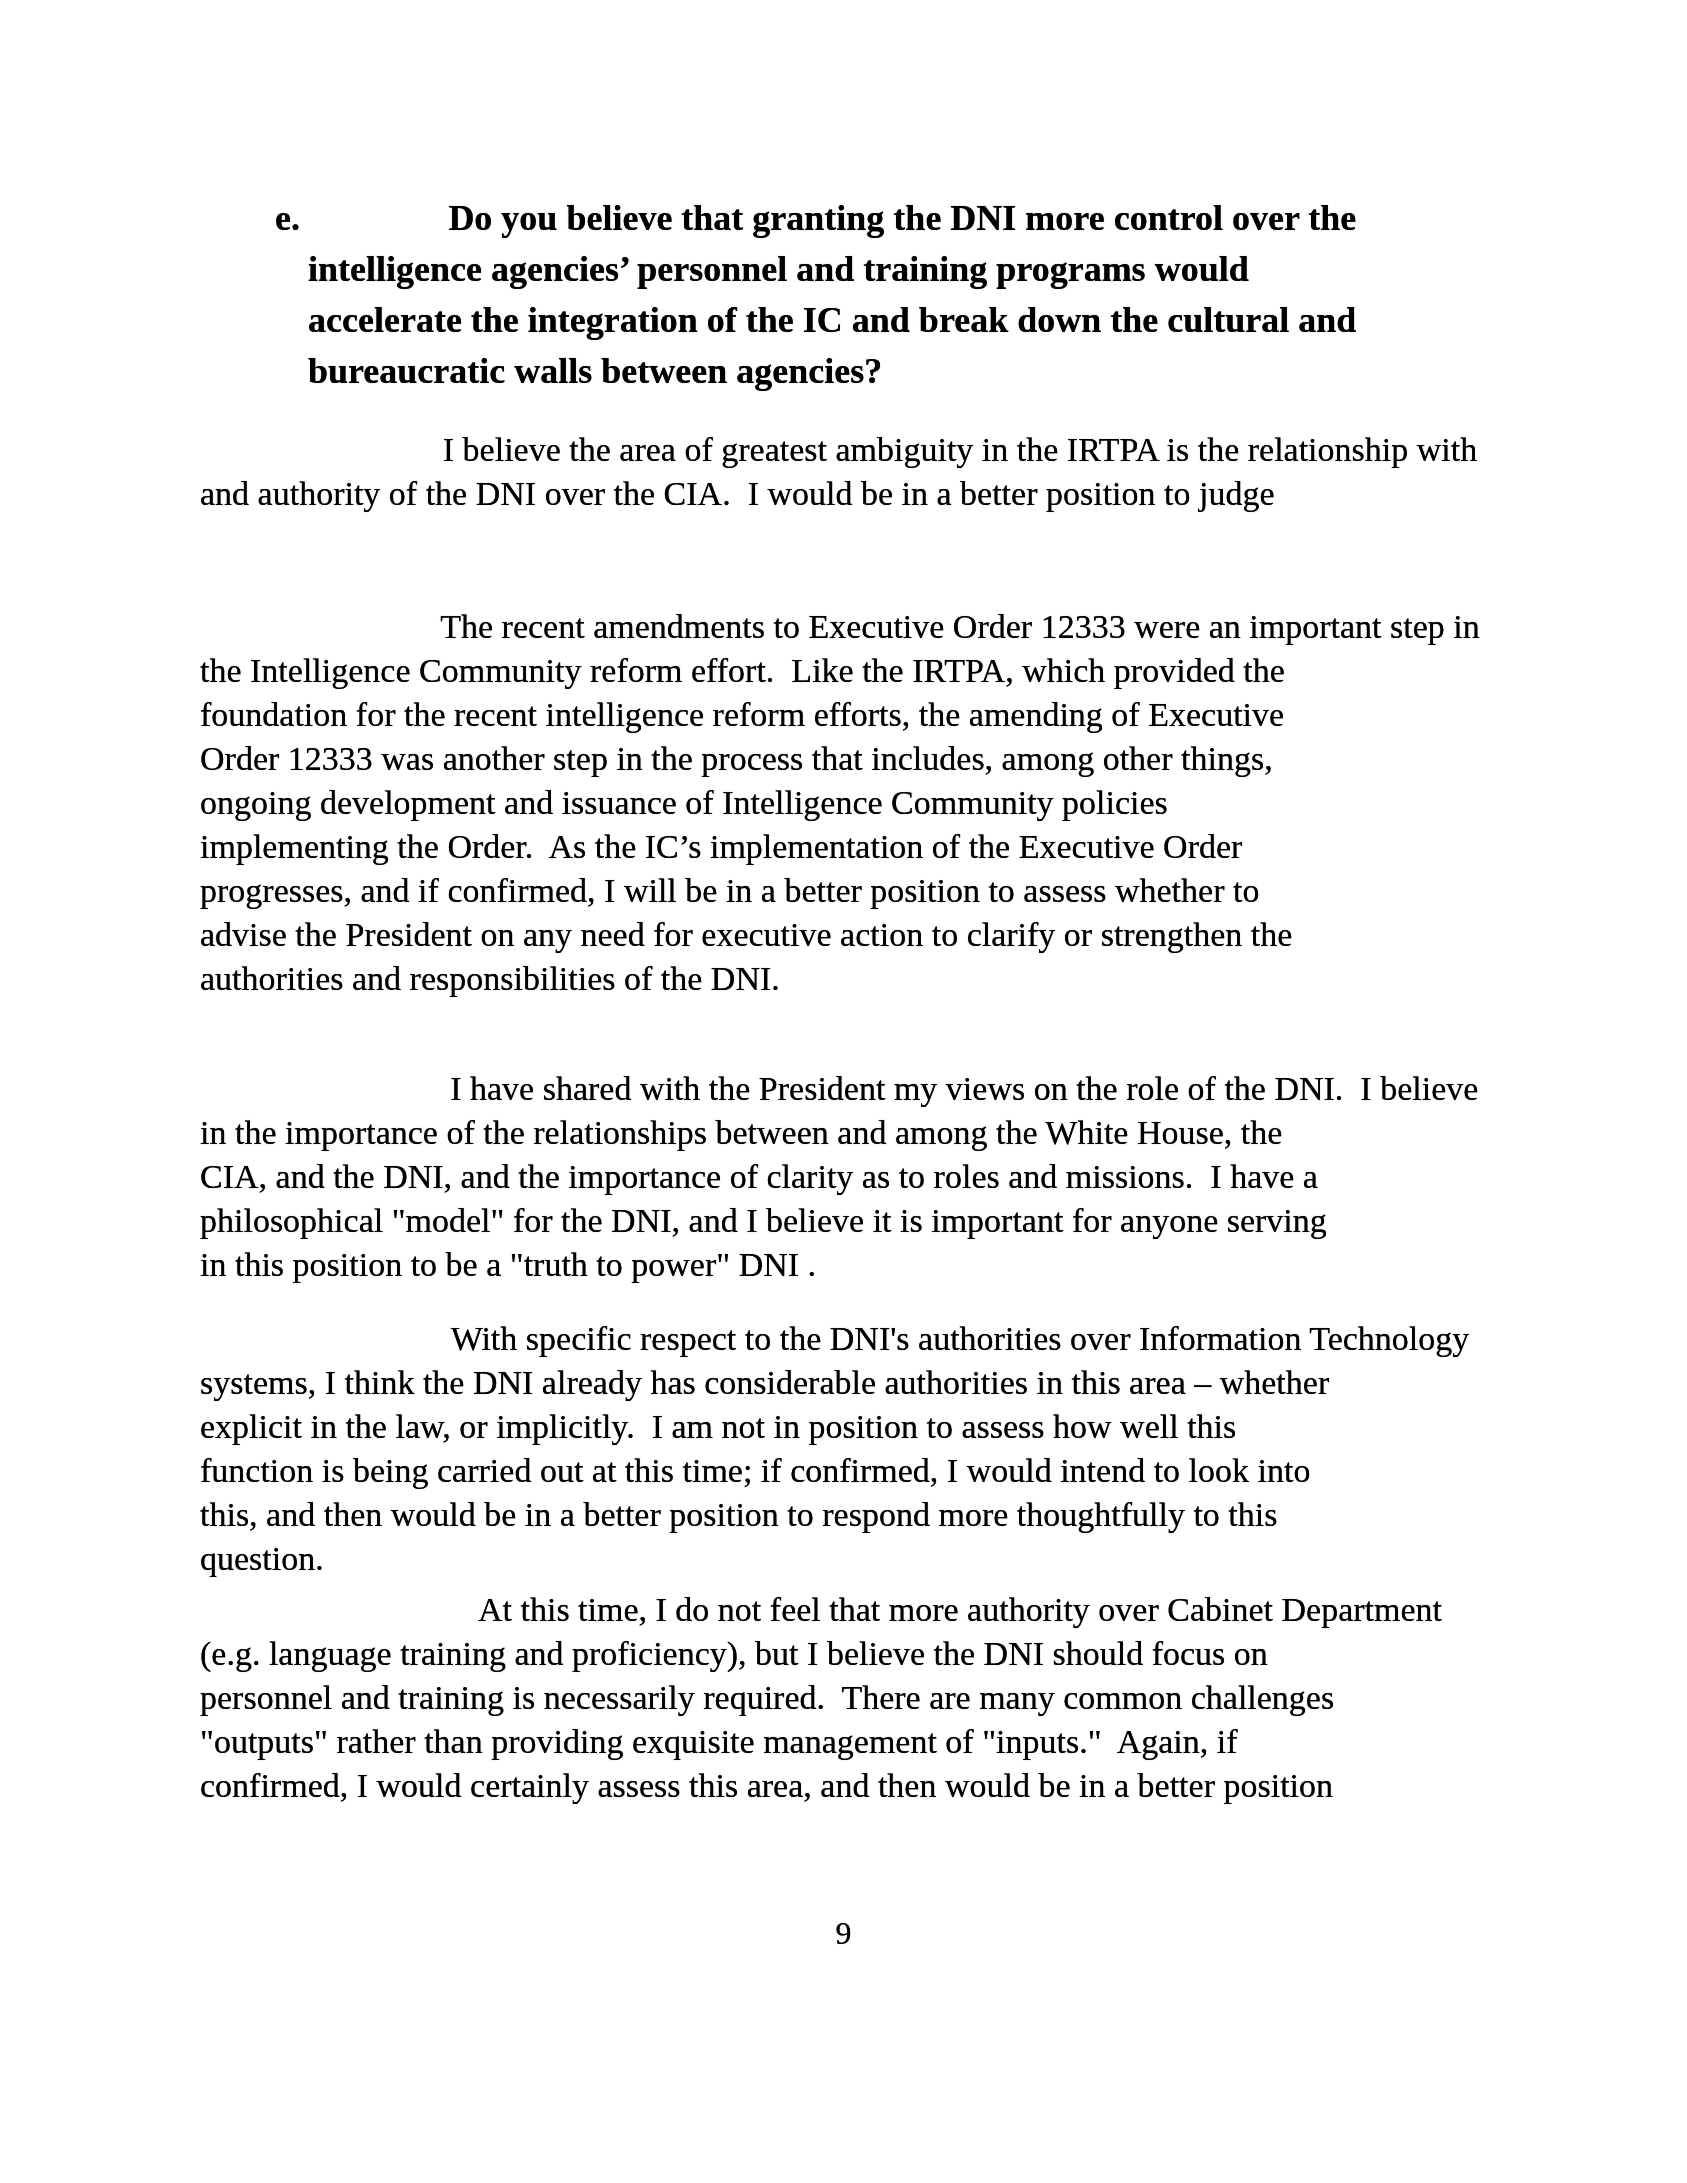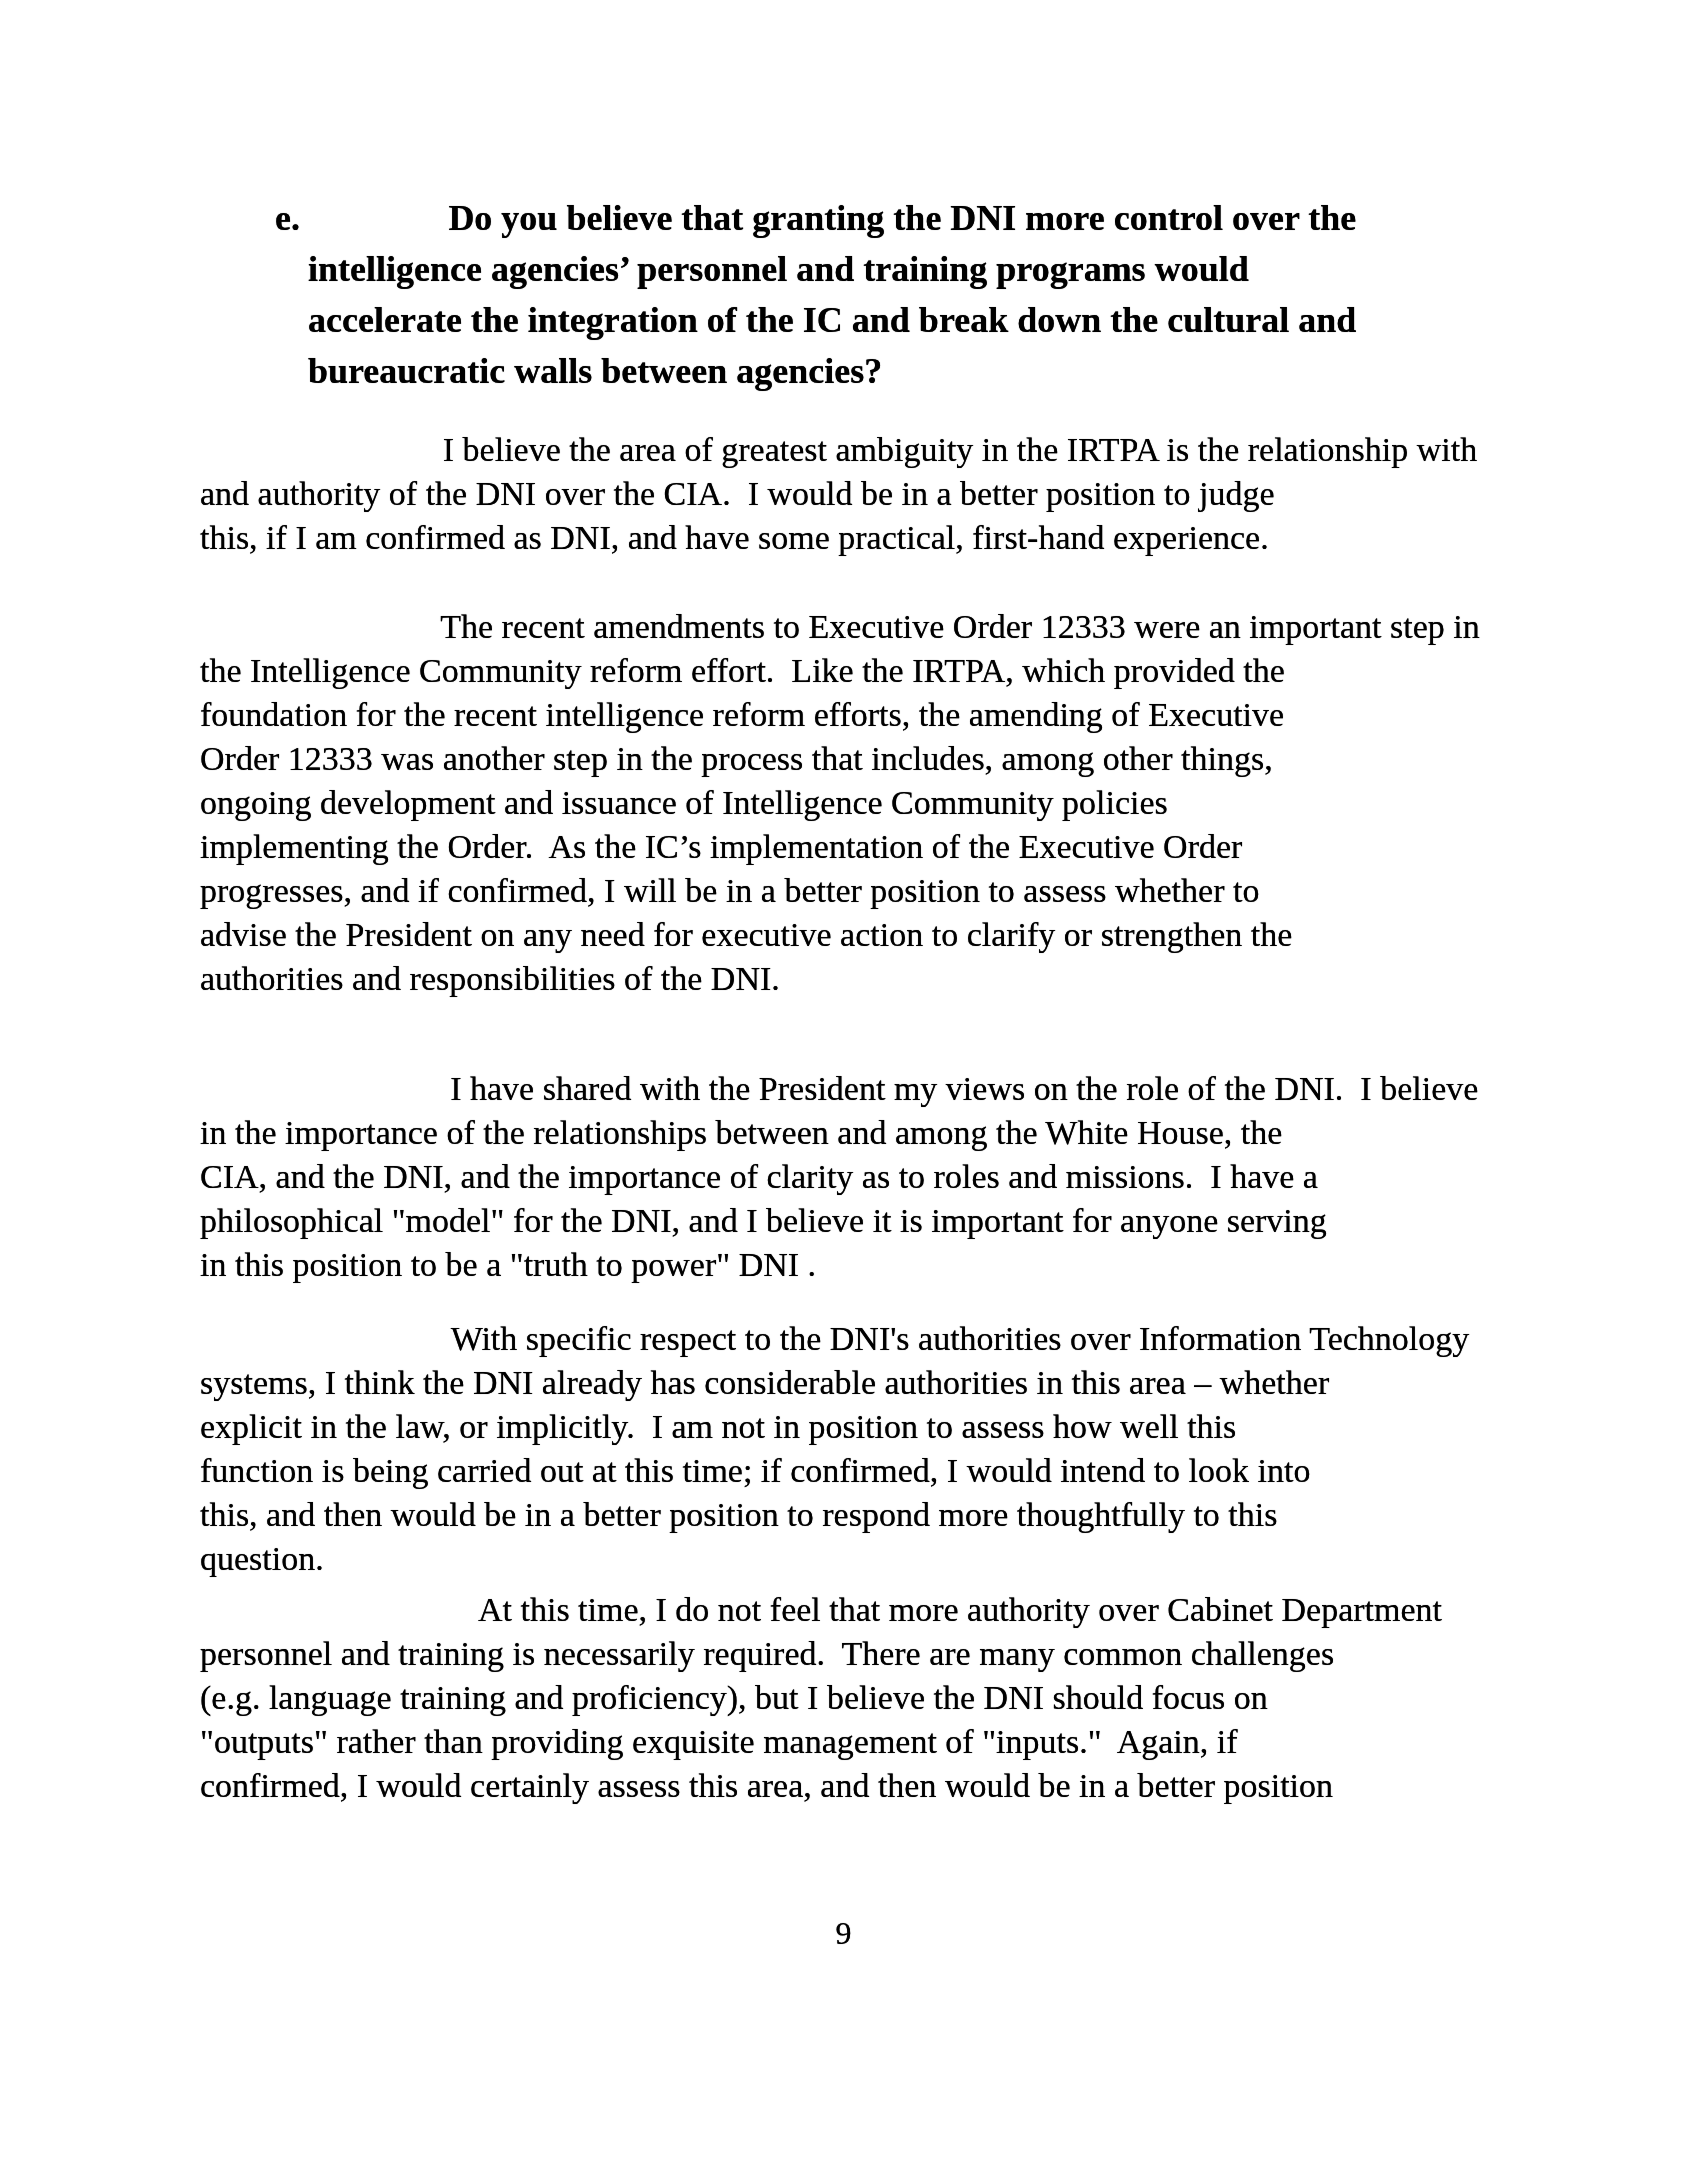--- a/index.html
+++ b/index.html
@@ -86,21 +86,20 @@
       <div class="q-line first">Do you believe that granting the DNI more control over the</div>
       <div class="q-line">intelligence agencies’ personnel and training programs would</div>
       <div class="q-line">accelerate the integration of the IC and break down the cultural and</div>
       <div class="q-line">bureaucratic walls between agencies?</div>
     </div>
   </div>
 
   <div class="para para-1">
     <div class="line first">I believe the area of greatest ambiguity in the IRTPA is the relationship with</div>
     <div class="line">and authority of the DNI over the CIA.  I would be in a better position to judge</div>
-    <div class="line">this, if I am confirmed as DNI, and have some practical, first-hand experience.</div>
   </div>
 
   <div class="para para-2">
     <div class="line first">The recent amendments to Executive Order 12333 were an important step in</div>
     <div class="line">the Intelligence Community reform effort.  Like the IRTPA, which provided the</div>
     <div class="line">foundation for the recent intelligence reform efforts, the amending of Executive</div>
     <div class="line">Order 12333 was another step in the process that includes, among other things,</div>
     <div class="line">ongoing development and issuance of Intelligence Community policies</div>
     <div class="line">implementing the Order.  As the IC’s implementation of the Executive Order</div>
     <div class="line">progresses, and if confirmed, I will be in a better position to assess whether to</div>
@@ -120,22 +119,22 @@
     <div class="line first">With specific respect to the DNI's authorities over Information Technology</div>
     <div class="line">systems, I think the DNI already has considerable authorities in this area – whether</div>
     <div class="line">explicit in the law, or implicitly.  I am not in position to assess how well this</div>
     <div class="line">function is being carried out at this time; if confirmed, I would intend to look into</div>
     <div class="line">this, and then would be in a better position to respond more thoughtfully to this</div>
     <div class="line">question.</div>
   </div>
 
   <div class="para para-5">
     <div class="line first">At this time, I do not feel that more authority over Cabinet Department</div>
+    <div class="line">(e.g. language training and proficiency), but I believe the DNI should focus on</div>
     <div class="line">personnel and training is necessarily required.  There are many common challenges</div>
-    <div class="line">(e.g. language training and proficiency), but I believe the DNI should focus on</div>
     <div class="line">"outputs" rather than providing exquisite management of "inputs."  Again, if</div>
     <div class="line">confirmed, I would certainly assess this area, and then would be in a better position</div>
   </div>
 
   <div class="page-number">9</div>
 
 </div>
 
 
 </body></html>

